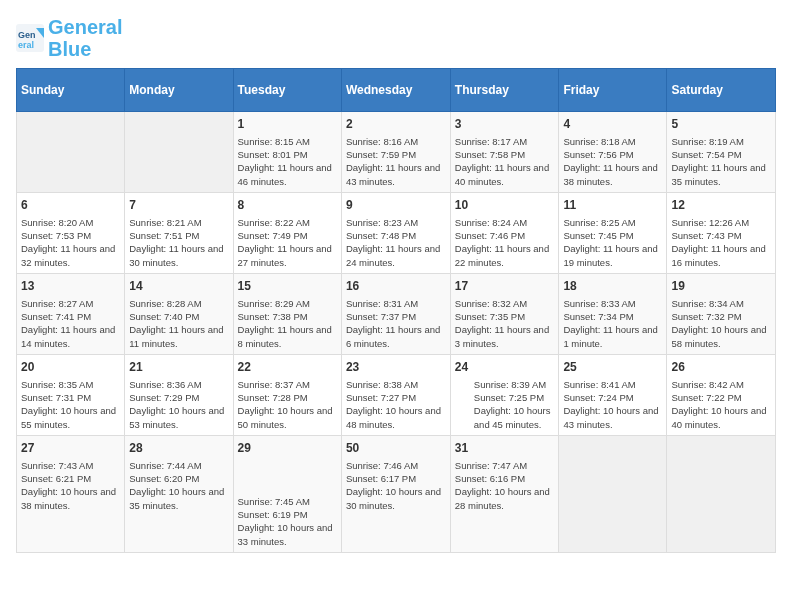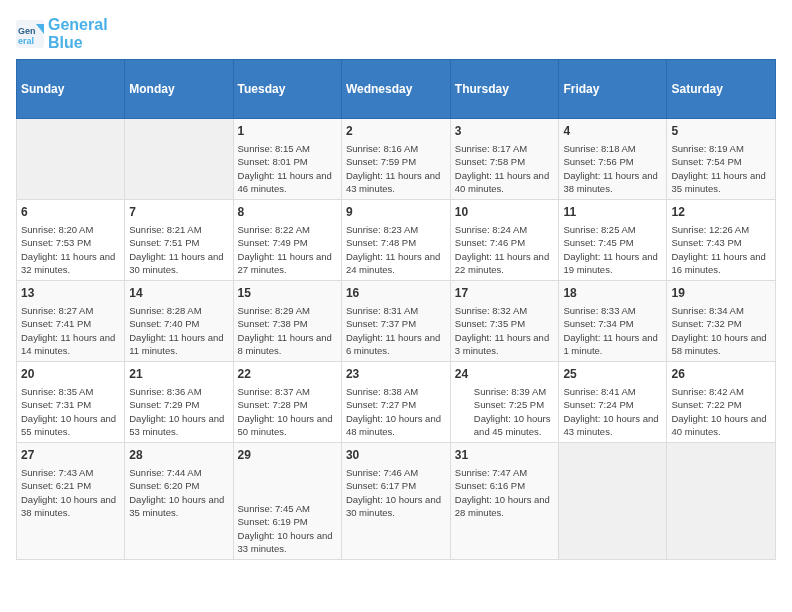--- a/index.html
+++ b/index.html
@@ -15,21 +15,21 @@
       justify-content: space-between;
       align-items: flex-start;
       margin-bottom: 8px;
     }
     .logo {
       display: flex;
       align-items: center;
       gap: 4px;
     }
     .logo-text {
-      font-size: 16px;
+      font-size: 20px;
       font-weight: bold;
       color: #2a5e8c;
       line-height: 1.1;
     }
     .logo-text span { color: #4ab0e8; }
     .logo-icon {
       width: 28px;
       height: 28px;
     }
     .title-block { text-align: right; }
@@ -45,21 +45,21 @@
       margin-top: 4px;
     }
     table {
       width: 100%;
       border-collapse: collapse;
       font-size: 10px;
     }
     thead th {
       background: #3a7cc1;
       color: #fff;
-      padding: 22px 4px;
+      padding: 14px 4px;
       text-align: left;
       font-size: 12px;
       font-weight: bold;
       border: 1px solid #2a6aaf;
     }
     tbody tr { border-bottom: 1px solid #ddd; }
     tbody td {
       border: 1px solid #ddd;
       vertical-align: top;
       padding: 4px;
@@ -291,21 +291,21 @@
 Sunset: 6:20 PM
 Daylight: 10 hours and 35 minutes.</div>
         </td>
         <td>
           <span class="day-num">29</span>
           <div class="cell-content" style="white-space: pre-line; margin-top: 38px;">Sunrise: 7:45 AM
 Sunset: 6:19 PM
 Daylight: 10 hours and 33 minutes.</div>
         </td>
         <td>
-          <span class="day-num">30</span>
+          <span class="day-num">50</span>
           <div class="cell-content" style="white-space: pre-line;">Sunrise: 7:46 AM
 Sunset: 6:17 PM
 Daylight: 10 hours and 30 minutes.</div>
         </td>
         <td>
           <span class="day-num">31</span>
           <div class="cell-content" style="white-space: pre-line;">Sunrise: 7:47 AM
 Sunset: 6:16 PM
 Daylight: 10 hours and 28 minutes.</div>
         </td>

